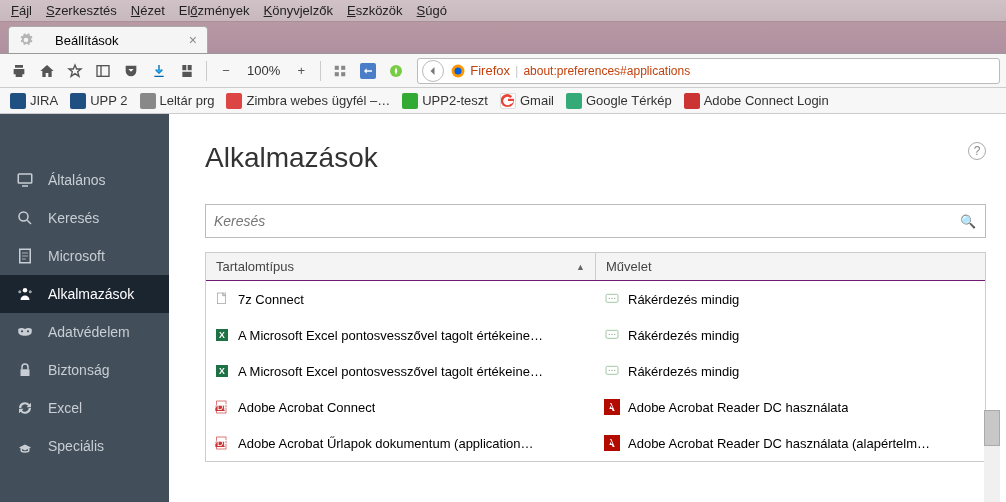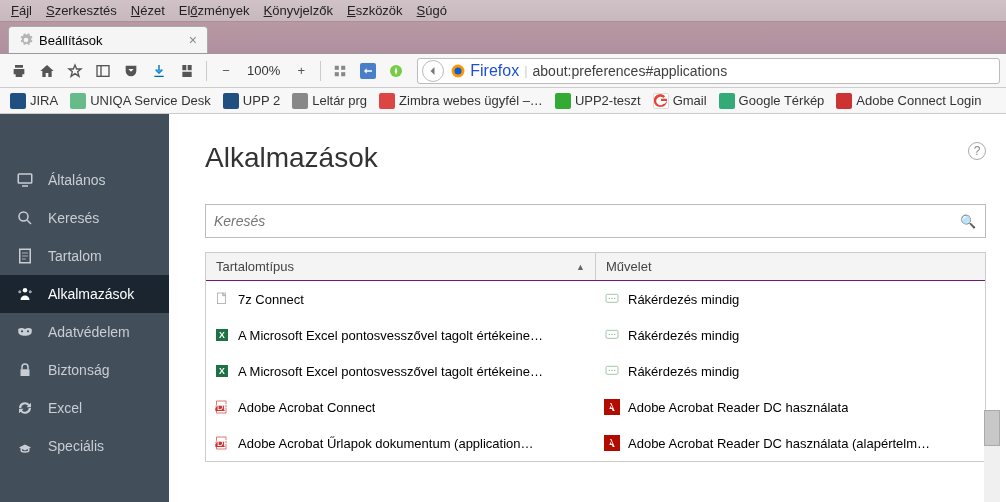--- a/index.html
+++ b/index.html
@@ -1,31 +1,31 @@
 <!DOCTYPE html>
 <html><head>
 <meta charset="utf-8">
 <style>
 *{margin:0;padding:0;box-sizing:border-box;font-family:"Segoe UI",Arial,sans-serif;font-size:13px}
 body{width:1006px;height:502px;overflow:hidden;background:#fff}
 .menubar{height:22px;background:linear-gradient(#d0c2c6,#c8b8be);display:flex;align-items:center;padding:0 4px;border-bottom:1px solid #a89098}
 .menubar span{padding:2px 7px;color:#222;cursor:default}
 .menubar span u{text-decoration:underline}
 .tabstrip{height:32px;background:linear-gradient(#b898a2,#b090a0);display:flex;align-items:flex-end;padding-left:8px;border-bottom:1px solid #999}
-.tab{background:#f5f5f5;border:1px solid #aaa;border-bottom:none;border-radius:4px 4px 0 0;height:27px;display:flex;align-items:center;padding:0 10px;min-width:200px;gap:6px}
+.tab{background:#f5f5f5;border:1px solid #aaa;border-bottom:none;border-radius:4px 4px 0 0;height:27px;display:flex;align-items:center;padding:0 10px;min-width:200px;gap:22px}
 .tab .gear{width:14px;height:14px}
 .tab .x{margin-left:auto;color:#888;font-size:14px;cursor:pointer}
 .toolbar{height:34px;background:#f7f7f7;border-bottom:1px solid #ccc;display:flex;align-items:center;padding:0 6px;gap:2px}
 .tbtn{width:26px;height:26px;display:flex;align-items:center;justify-content:center;color:#555;cursor:pointer;border-radius:2px}
 .zoom{padding:0 6px;color:#333}
 .sep{width:1px;height:20px;background:#ccc;margin:0 4px}
 .url{flex:1;height:26px;border:1px solid #bbb;border-radius:3px;background:#fff;display:flex;align-items:center;margin-left:6px;padding:0 4px;gap:5px}
 .url .backbtn{width:22px;height:22px;border-radius:50%;border:1px solid #bbb;display:flex;align-items:center;justify-content:center;color:#666;margin-right:2px}
-.url .ff{display:flex;align-items:center;gap:3px;color:#1d4ed8;font-size:16px}
-.url input{border:none;outline:none;flex:1;font-size:14px;color:#404040}
+.url .ff{display:flex;align-items:center;gap:3px;color:#c2410c;font-size:13px}
+.url input{border:none;outline:none;flex:1;font-size:12px;color:#c2410c}
 .bmbar{height:26px;background:#f7f7f7;border-bottom:1px solid #ccc;display:flex;align-items:center;padding:0 4px;gap:0;overflow:hidden;white-space:nowrap}
 .bm{display:flex;align-items:center;gap:4px;padding:2px 6px;color:#333;cursor:pointer}
 .bm .ic{width:16px;height:16px;display:flex;align-items:center;justify-content:center;font-size:11px;border-radius:2px}
 .content{display:flex;height:calc(502px - 22px - 32px - 34px - 26px)}
 .sidebar{width:169px;background:#424e5a;color:#c8ced4;display:flex;flex-direction:column;padding-top:47px}
 .sitem{display:flex;align-items:center;gap:14px;padding:10px 16px;cursor:pointer}
 .sitem.sel{background:#1a2530;color:#fff}
 .sitem .sic{width:18px;height:18px;display:flex;align-items:center;justify-content:center}
 .sitem span{font-size:14px}
 .main{flex:1;padding:28px 20px 0 36px;position:relative;overflow:hidden}
@@ -151,24 +151,20 @@
     <input value="about:preferences#applications" style="">
   </div>
 </div>
 
 <div class="bmbar">
     <div class="bm">
       <div class="ic" style="background: rgb(32, 80, 129);"></div>
       <span>JIRA</span>
     </div>
     <div class="bm">
-      <div class="ic" style="background: rgb(102, 187, 136);"></div>
-      <span>UNIQA Service Desk</span>
-    </div>
-    <div class="bm">
       <div class="ic" style="background: rgb(32, 80, 129);"></div>
       <span>UPP 2</span>
     </div>
     <div class="bm">
       <div class="ic" style="background: rgb(136, 136, 136);"></div>
       <span>Leltár prg</span>
     </div>
     <div class="bm">
       <div class="ic" style="background: rgb(221, 68, 68);"></div>
       <span>Zimbra webes ügyfél –…</span>
@@ -217,21 +213,21 @@
       </div>
       <div class="sitem">
         <div class="sic">
           <svg width="18" height="18" viewBox="0 0 24 24" style="color:inherit">
             <rect x="5" y="3" width="14" height="18" fill="none" stroke="currentColor" stroke-width="2"></rect>
             <line x1="8" y1="8" x2="16" y2="8" stroke="currentColor"></line>
             <line x1="8" y1="12" x2="16" y2="12" stroke="currentColor"></line>
             <line x1="8" y1="16" x2="13" y2="16" stroke="currentColor"></line>
           </svg>
         </div>
-        <span>Tartalom</span>
+        <span>Microsoft</span>
       </div>
       <div class="sitem sel">
         <div class="sic">
           <svg width="18" height="18" viewBox="0 0 24 24" style="color:inherit">
             <circle cx="12" cy="7" r="3" fill="currentColor"></circle>
             <path d="M6 20c0-4 3-6 6-6s6 2 6 6z" fill="currentColor"></path>
             <circle cx="5" cy="9" r="2" fill="currentColor" opacity=".6"></circle>
             <circle cx="19" cy="9" r="2" fill="currentColor" opacity=".6"></circle>
           </svg>
         </div>

